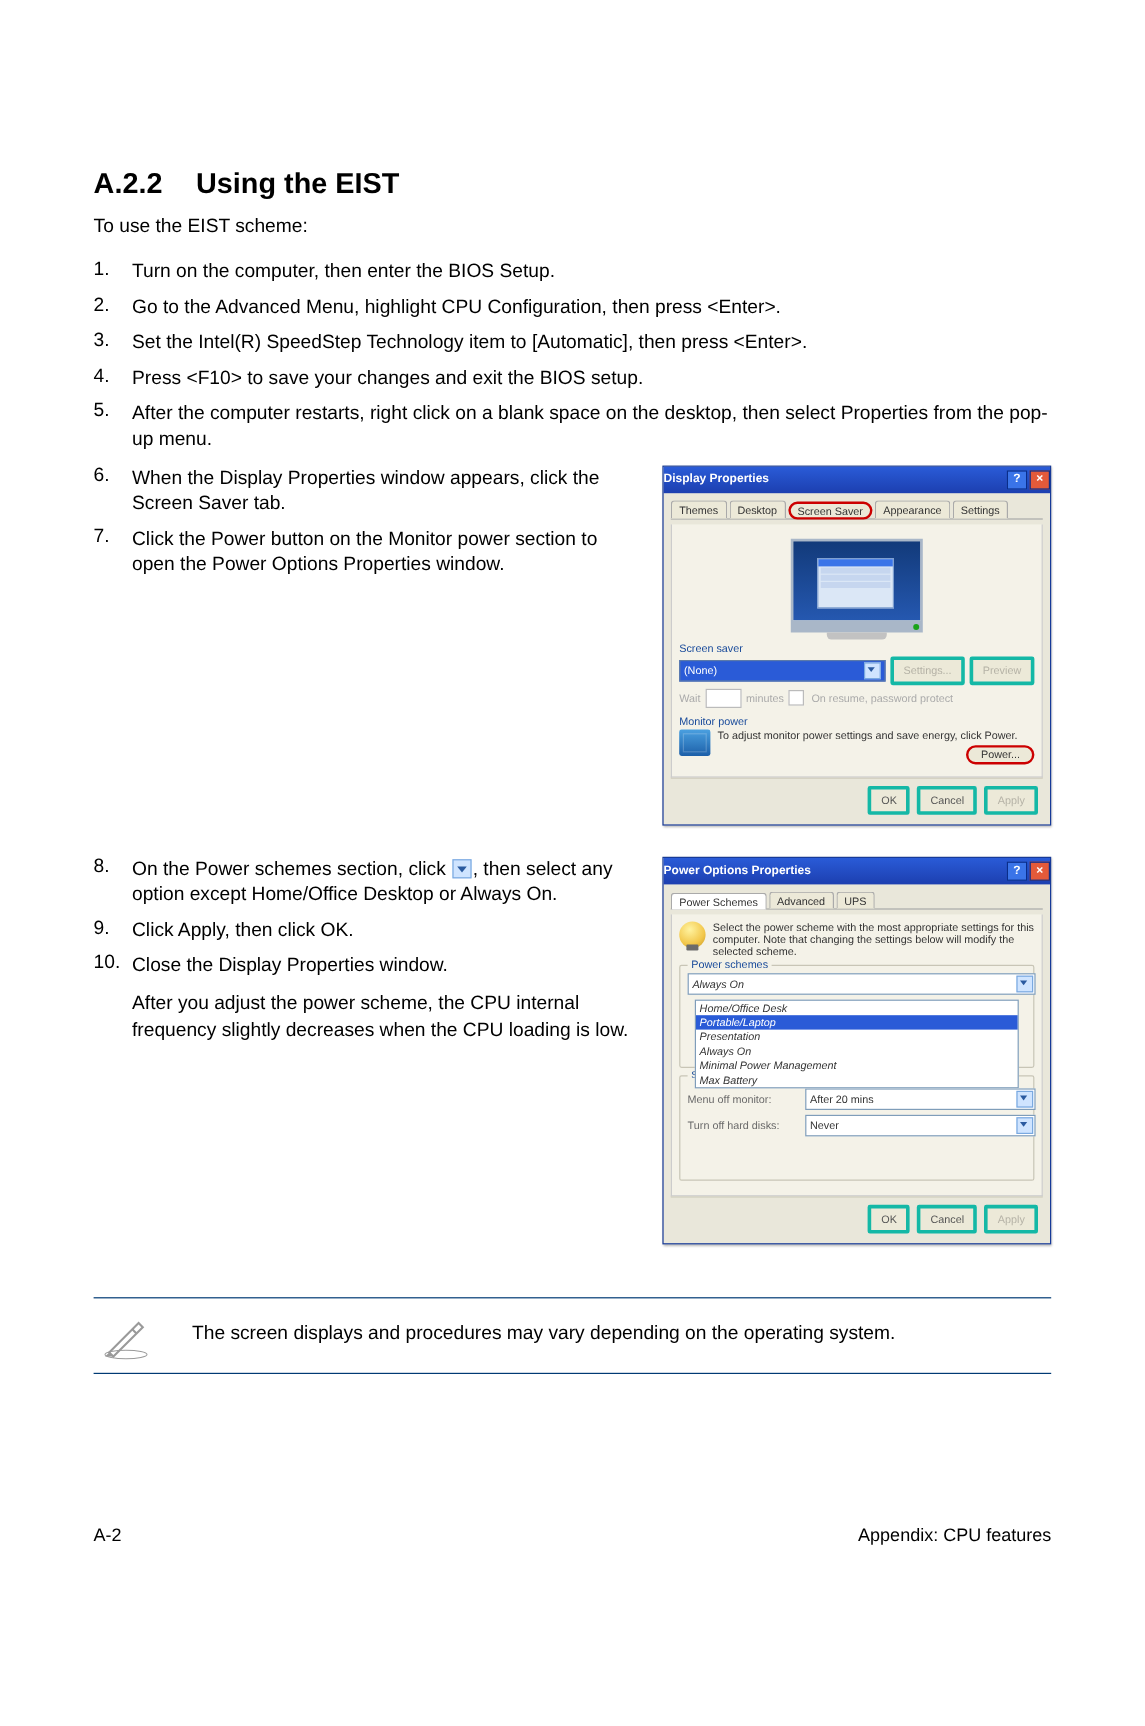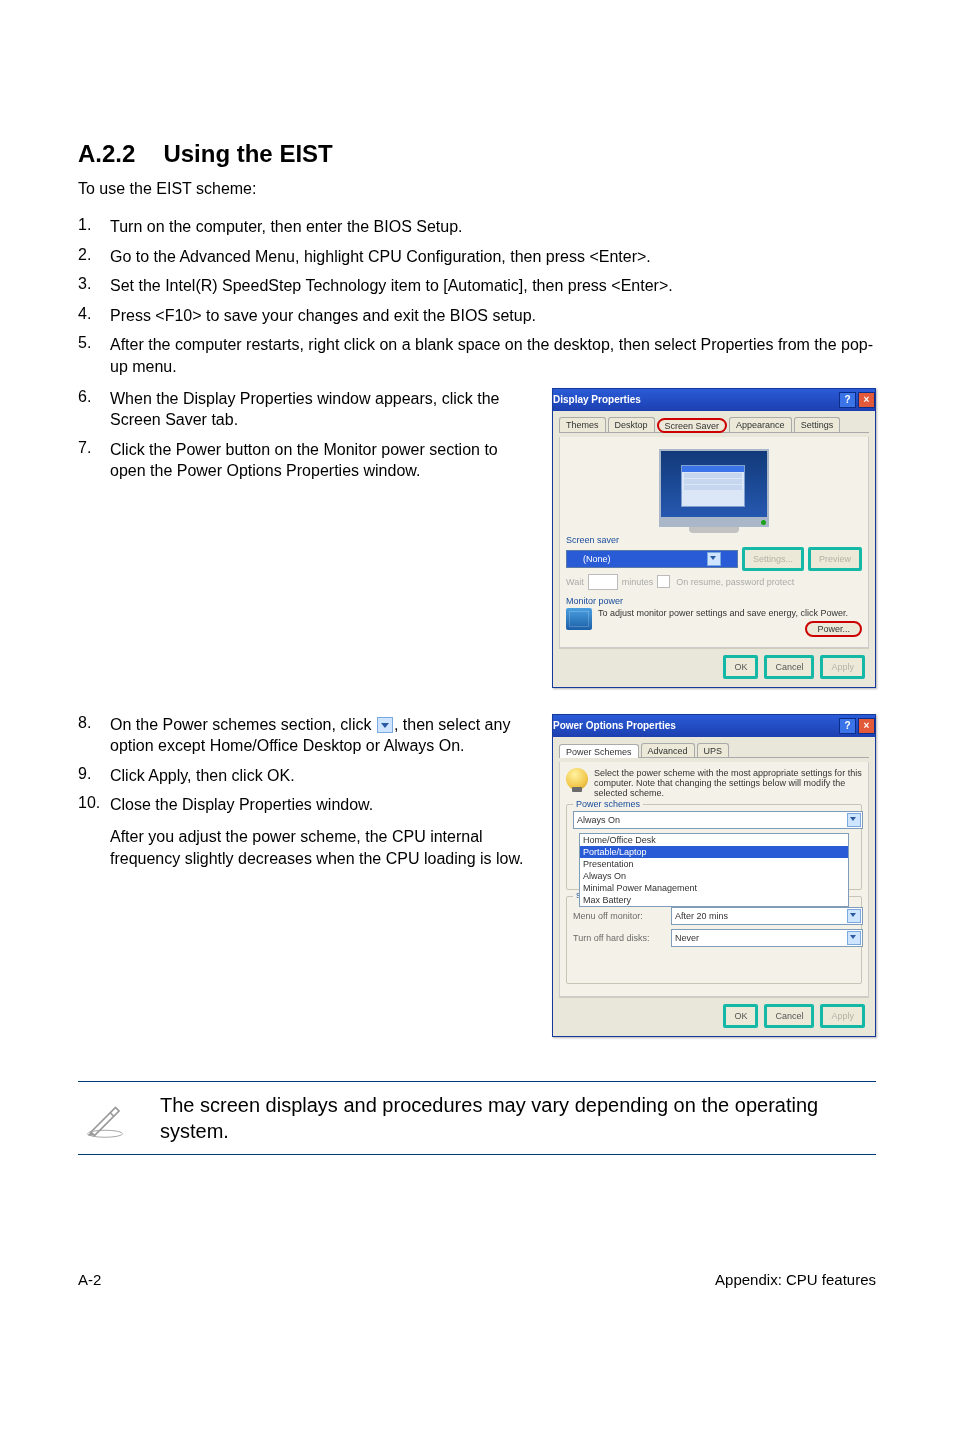--- a/index.html
+++ b/index.html
@@ -90,21 +90,21 @@
     align-items: center;
     padding: 10px 6px;
     gap: 34px;
   }
   .note .pencil {
     width: 42px; height: 42px;
     color: #888;
     flex: 0 0 42px;
   }
   .note .txt {
-    font-size: 20px;
+    font-size: 16px;
     line-height: 1.3;
   }
 
   
   .footer {
     position: absolute;
     left: 78px; right: 78px;
     bottom: 52px;
     display: flex;
     justify-content: space-between;
@@ -204,21 +204,21 @@
   .monitor-thumb .corner-dot {
     position:absolute; right:3px; bottom:2px; width:5px; height:5px; background:#1aa31a; border-radius:50%;
   }
 
   .group-label { color:#184a9a; margin:4px 0 2px 0; }
 
   .ss-row {
     display:flex; align-items:center; gap:4px; margin-bottom:3px;
   }
   .ss-select {
-    flex:1; height:16px; background:#2a5bd7; color:#fff; border:1px solid #5c7aa8; padding:0 16px;
+    flex:1; height:16px; background:#2a5bd7; color:#fff; border:1px solid #5c7aa8; padding:0 3px;
     display:flex; align-items:center; justify-content:space-between;
   }
   .ss-select .caret { width:12px; height:12px; background:#cfe4ff; border:1px solid #7aa9e0; position:relative; margin-left:4px;}
   .ss-select .caret::after{content:"";position:absolute;left:2px;top:3px;border-left:3px solid transparent;border-right:3px solid transparent;border-top:4px solid #2a5aa0;}
   .btn {
     border:3px solid #14b8a6; background:#ece9d8; padding:1px 8px; height:16px;
     display:inline-flex; align-items:center; color:#555; border-radius:2px;
   }
   .btn.disabled { color:#b5b2a6; }
   .wait-row { display:flex; align-items:center; gap:4px; color:#aaa; margin-bottom:6px;}
@@ -424,21 +424,21 @@
             <div class="tab">UPS</div>
           </div>
           <div class="tabpage" style="min-height:210px;">
             <div class="po-desc-row">
               <div class="po-bulb"></div>
               <div>Select the power scheme with the most appropriate settings for this computer. Note that changing the settings below will modify the selected scheme.</div>
             </div>
 
             <div class="group-box" style="position:relative; height:74px;">
               <span class="legend">Power schemes</span>
-              <div style="position:relative;">
+              <div style="position:relative;font-style:italic;">
                 <div class="po-select">
                   <span>Always On</span>
                   <span class="caret"></span>
                 </div>
                 <div class="po-list">
                   <div class="item">Home/Office Desk</div>
                   <div class="item hl">Portable/Laptop</div>
                   <div class="item">Presentation</div>
                   <div class="item">Always On</div>
                   <div class="item">Minimal Power Management</div>

